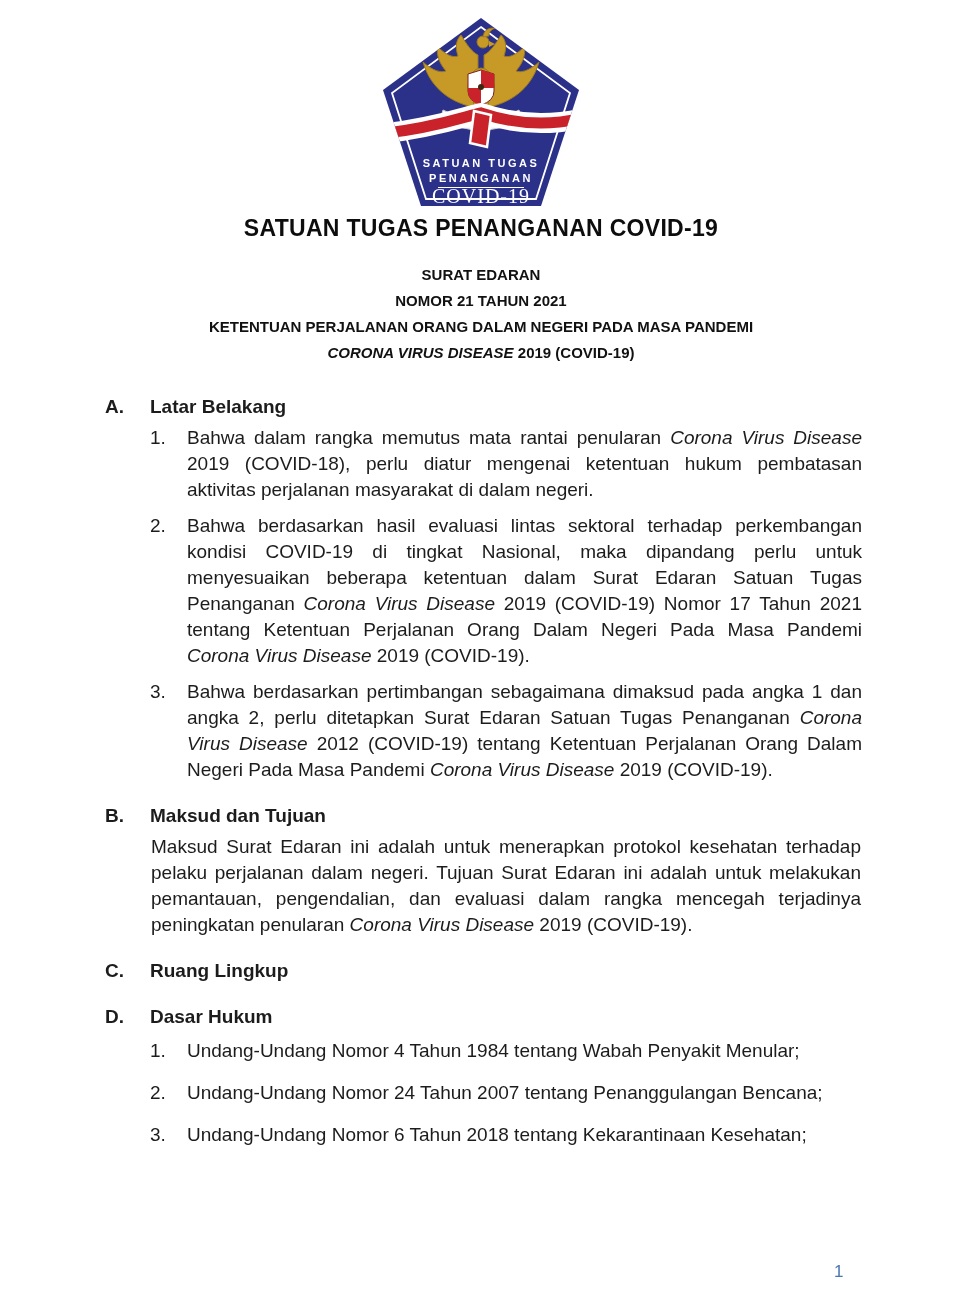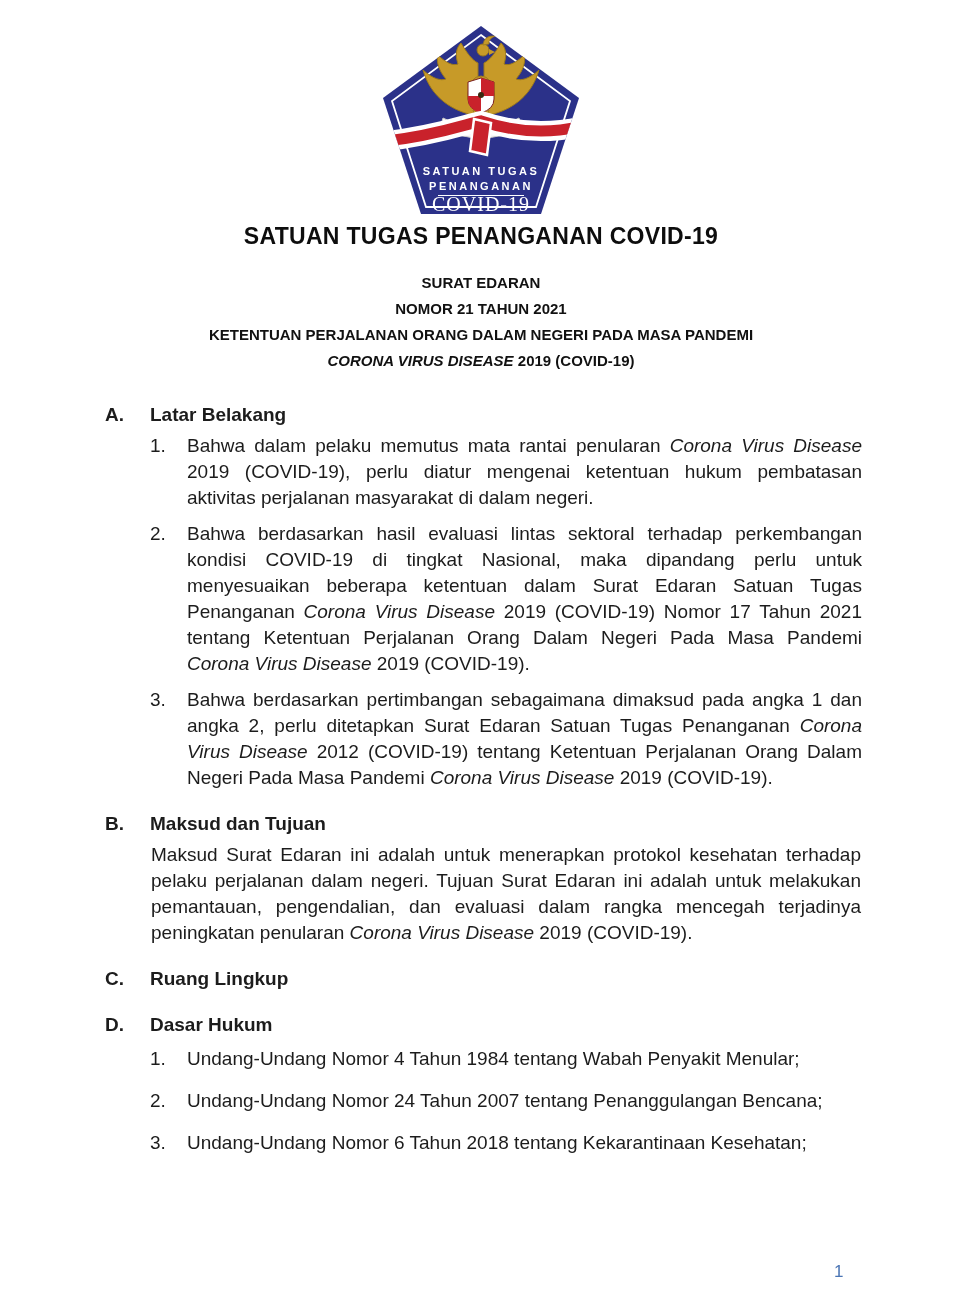--- a/index.html
+++ b/index.html
@@ -1,20 +1,20 @@
 <!DOCTYPE html>
 <html><head>
 <meta charset="utf-8">
 <style>
   html,body{margin:0;padding:0;}
   body{background:#ffffff;font-family:"Liberation Sans",sans-serif;color:#1c1c1c;}
   .page{position:relative;width:962px;height:1296px;background:#ffffff;overflow:hidden;}
 
   
-  .letterhead{padding-top:24px;text-align:center;}
+  .letterhead{padding-top:16px;text-align:center;}
   .logo-svg{display:block;margin:0 auto;}
   .logo-caption{margin-top:7px;font-weight:700;font-size:23px;letter-spacing:.3px;color:#0d0d0d;}
 
   
   .title-block{margin-top:20px;text-align:center;font-weight:700;font-size:15px;line-height:26px;color:#111;}
   .title-line{display:block;}
   .it{font-style:italic;}
 
   
   .doc{margin:28px 100px 0 105px;font-size:19px;line-height:26px;}
@@ -103,21 +103,21 @@
   <main class="doc">
 
     <section class="section">
       <div class="sec-head">
         <span class="sec-letter">A.</span>
         <span class="sec-title">Latar Belakang</span>
       </div>
       <div class="sec-body">
         <div class="item">
           <span class="item-num">1.</span>
-          <span class="item-text"><span>Bahwa dalam pelaku memutus mata rantai penularan </span><span class="it">Corona Virus Disease</span><span> 2019 (COVID-19), perlu diatur mengenai ketentuan hukum pembatasan aktivitas perjalanan masyarakat di dalam negeri.</span></span>
+          <span class="item-text"><span>Bahwa dalam rangka memutus mata rantai penularan </span><span class="it">Corona Virus Disease</span><span> 2019 (COVID-18), perlu diatur mengenai ketentuan hukum pembatasan aktivitas perjalanan masyarakat di dalam negeri.</span></span>
         </div>
         <div class="item">
           <span class="item-num">2.</span>
           <span class="item-text"><span>Bahwa berdasarkan hasil evaluasi lintas sektoral terhadap perkembangan kondisi COVID-19 di tingkat Nasional, maka dipandang perlu untuk menyesuaikan beberapa ketentuan dalam Surat Edaran Satuan Tugas Penanganan </span><span class="it">Corona Virus Disease</span><span> 2019 (COVID-19) Nomor 17 Tahun 2021 tentang Ketentuan Perjalanan Orang Dalam Negeri Pada Masa Pandemi </span><span class="it">Corona Virus Disease</span><span> 2019 (COVID-19).</span></span>
         </div>
         <div class="item">
           <span class="item-num">3.</span>
           <span class="item-text"><span>Bahwa berdasarkan pertimbangan sebagaimana dimaksud pada angka 1 dan angka 2, perlu ditetapkan Surat Edaran Satuan Tugas Penanganan </span><span class="it">Corona Virus Disease</span><span> 2012 (COVID-19) tentang Ketentuan Perjalanan Orang Dalam Negeri Pada Masa Pandemi </span><span class="it">Corona Virus Disease</span><span> 2019 (COVID-19).</span></span>
         </div>
       </div>

